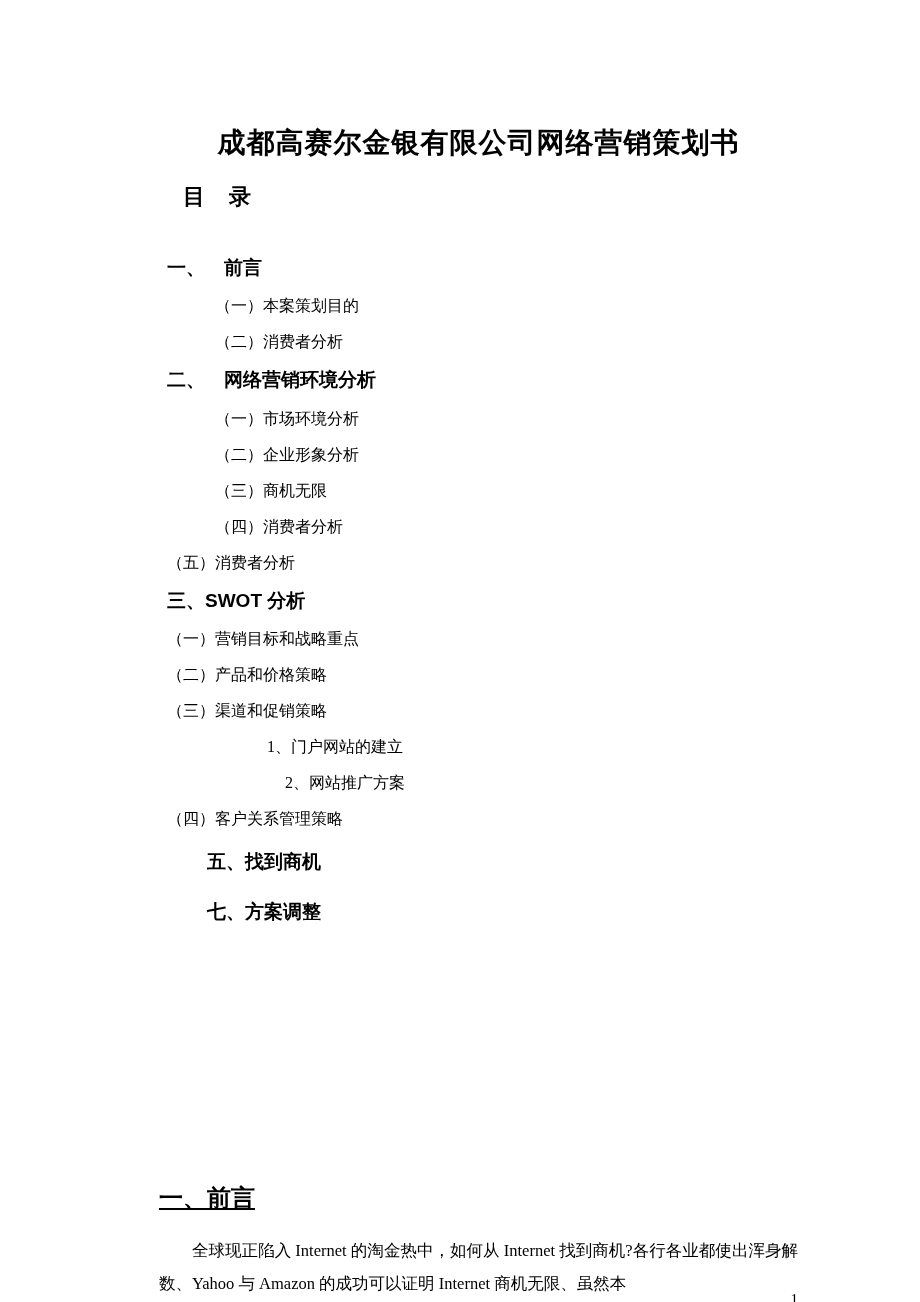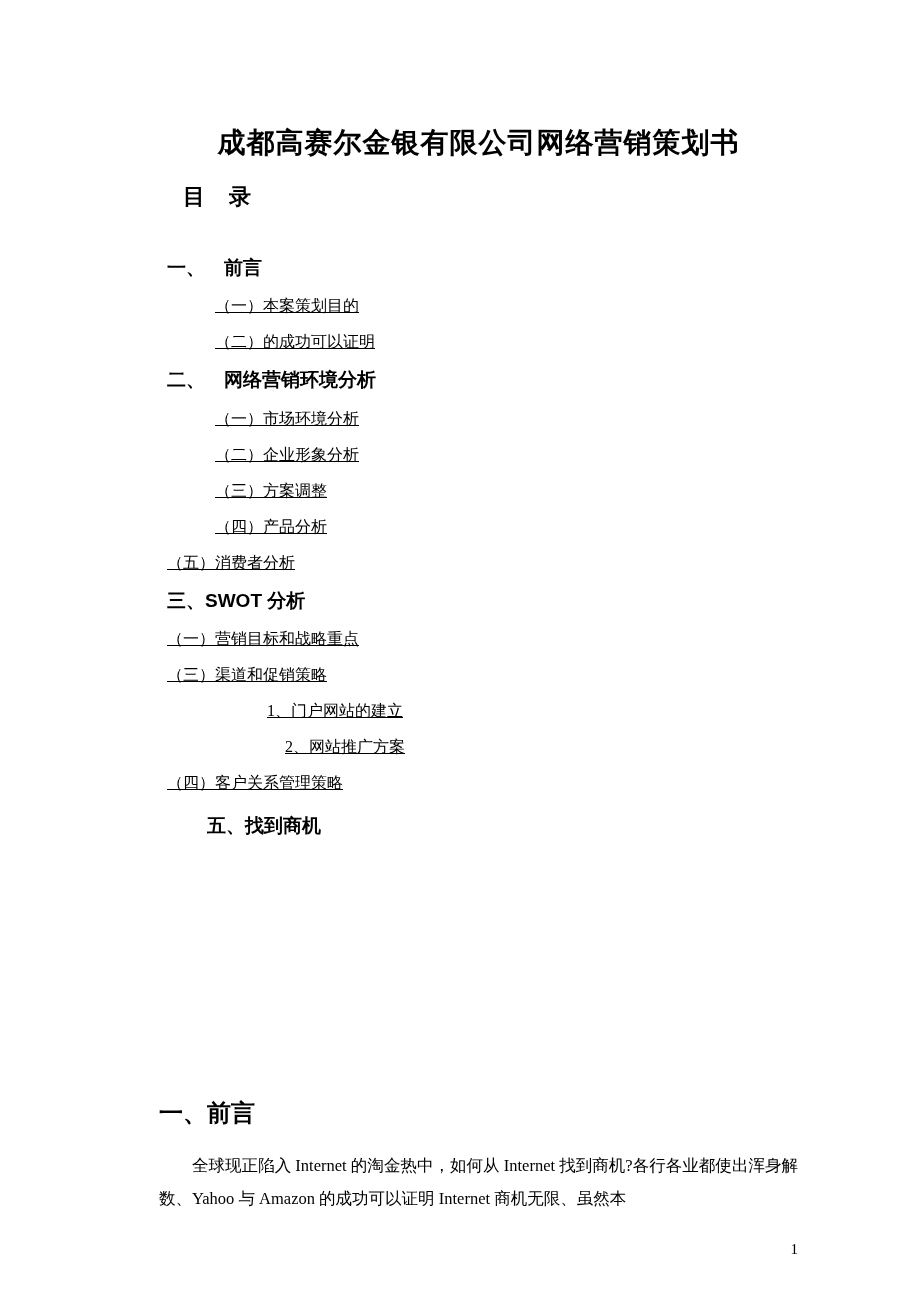--- a/index.html
+++ b/index.html
@@ -32,39 +32,39 @@
       font-family: "SimHei", "黑体", sans-serif;
       font-size: 19px;
       font-weight: bold;
       line-height: 1.7;
     }
     .toc-h1.indent0 { padding-left: 0; }
     .toc-sub {
       font-family: "SimSun", "宋体", serif;
       font-size: 16px;
       line-height: 1.75;
-      text-decoration: underline;
     }
     .indent-a { padding-left: 48px; }
     .indent-b { padding-left: 0; }
     .indent-c { padding-left: 100px; }
     .indent-d { padding-left: 118px; }
     .toc-bold-center {
       font-family: "SimHei", "黑体", sans-serif;
       font-size: 19px;
       font-weight: bold;
       line-height: 2.2;
       padding-left: 40px;
     }
     .section-heading {
       font-family: "SimHei", "黑体", sans-serif;
       font-size: 24px;
       font-weight: bold;
       margin-top: 250px;
       margin-bottom: 20px;
+      text-decoration: underline;
     }
     .body-text {
       font-family: "SimSun", "宋体", serif;
       font-size: 16.5px;
       line-height: 2.0;
       text-align: justify;
       text-indent: 2em;
     }
     .page-num {
       position: absolute;
@@ -76,35 +76,37 @@
   </style>
 </head>
 <body>
 
 <div class="title">成都高赛尔金银有限公司网络营销策划书</div>
 <div class="subtitle">目录</div>
 
 <div>
   <div class="toc-h1 indent0">一、　前言</div>
   <div class="toc-sub indent-a">（一）本案策划目的</div>
-  <div class="toc-sub indent-a">（二）的成功可以证明</div>
+  <div class="toc-sub indent-a">（二）消费者分析</div>
 
   <div class="toc-h1 indent0">二、　网络营销环境分析</div>
   <div class="toc-sub indent-a">（一）市场环境分析</div>
   <div class="toc-sub indent-a">（二）企业形象分析</div>
-  <div class="toc-sub indent-a">（三）方案调整</div>
-  <div class="toc-sub indent-a">（四）产品分析</div>
+  <div class="toc-sub indent-a">（三）商机无限</div>
+  <div class="toc-sub indent-a">（四）消费者分析</div>
   <div class="toc-sub indent-b">（五）消费者分析</div>
 
   <div class="toc-h1 indent0">三、SWOT 分析</div>
   <div class="toc-sub indent-b">（一）营销目标和战略重点</div>
+  <div class="toc-sub indent-b">（二）产品和价格策略</div>
   <div class="toc-sub indent-b">（三）渠道和促销策略</div>
   <div class="toc-sub indent-c">1、门户网站的建立</div>
   <div class="toc-sub indent-d">2、网站推广方案</div>
   <div class="toc-sub indent-b">（四）客户关系管理策略</div>
 
   <div class="toc-bold-center">五、找到商机</div>
+  <div class="toc-bold-center">七、方案调整</div>
 </div>
 
 <div class="section-heading">一、前言</div>
 <div class="body-text">全球现正陷入 Internet 的淘金热中，如何从 Internet 找到商机?各行各业都使出浑身解数、Yahoo 与 Amazon 的成功可以证明 Internet 商机无限、虽然本</div>
 
 <div class="page-num">1</div>
 
 </body></html>

